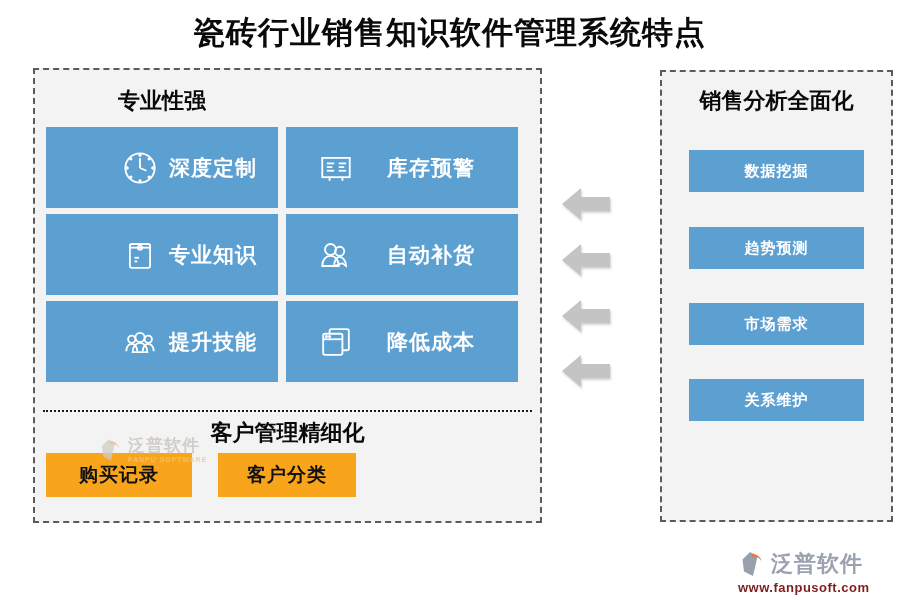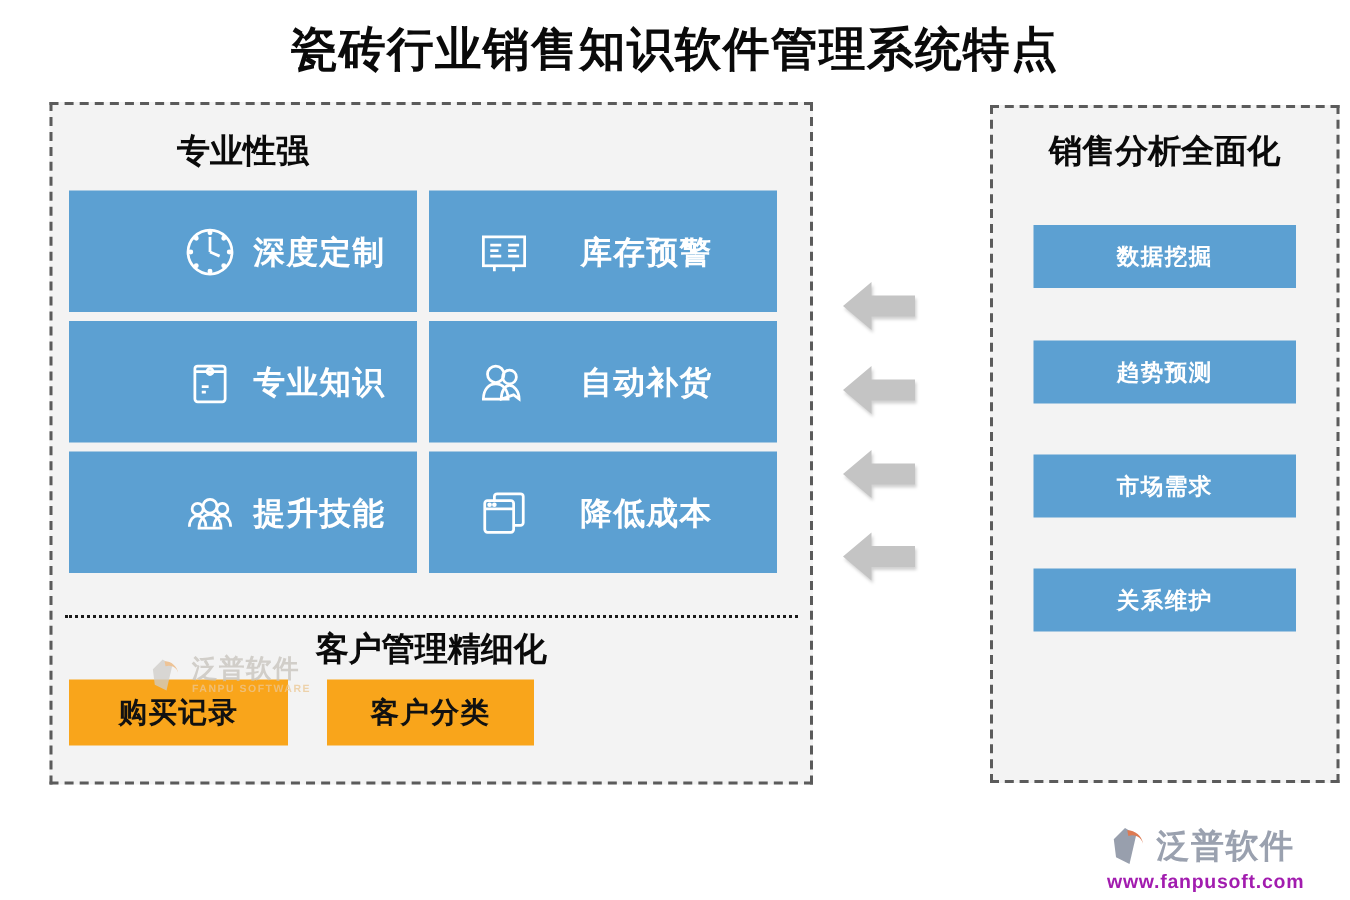--- a/index.html
+++ b/index.html
@@ -87,21 +87,21 @@
   }
   .watermark .wm-text { line-height:1; }
   .watermark .wm-name { font-size:17px; font-weight:bold; color:#c6c2bb; letter-spacing:1px; }
   .watermark .wm-sub  { font-size:7px; font-weight:bold; color:#ecc794; letter-spacing:1px; margin-top:2px; }
 
   .footer-logo {
     position:absolute; right:12px; top:549px; width:150px;
   }
   .footer-row { display:flex; align-items:center; gap:3px; }
   .footer-name { font-size:22px; font-weight:bold; color:#9aa1af; letter-spacing:1px; }
-  .footer-url  { font-size:13px; font-weight:bold; color:#a21caf; margin-top:1px; letter-spacing:0.5px; }
+  .footer-url  { font-size:13px; font-weight:bold; color:#7f1d1d; margin-top:1px; letter-spacing:0.5px; }
 
   svg { display:block; }
 </style>
 </head>
 <body>
 
 <div class="stage">
 
   <div class="title">瓷砖行业销售知识软件管理系统特点</div>
 

